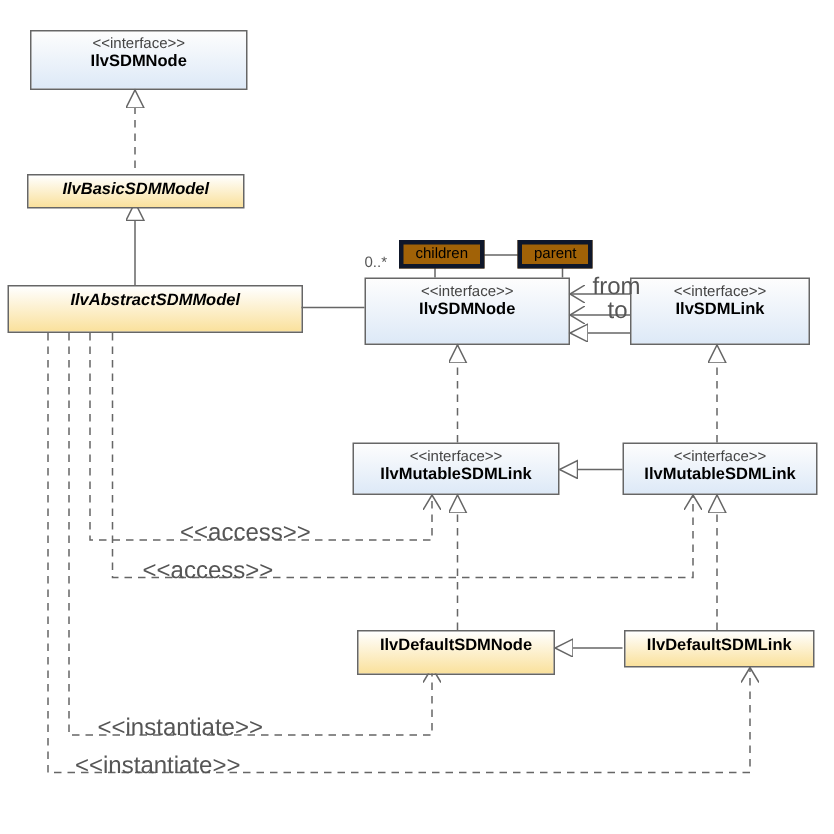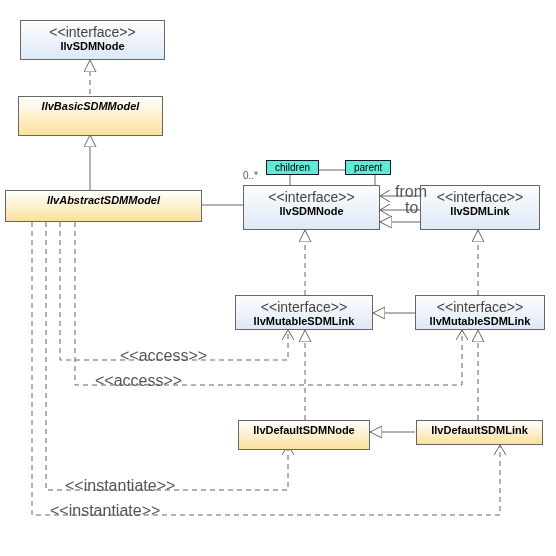--- a/index.html
+++ b/index.html
@@ -1,22 +1,22 @@
 <!DOCTYPE html>
 <html><head>
 <meta charset="utf-8">
 <style>
 html,body{margin:0;padding:0;font-family:Arial,Helvetica,sans-serif;font-size:11px;background:#fff}
 .canvas{position:relative;width:556px;height:556px;background:#fff}
 .node{position:absolute;border:1px solid #666;text-align:center;box-sizing:border-box;padding:3px 6px;background:linear-gradient(to bottom,#fdfdfd,#dde9f7)}
 .node.concrete{background:linear-gradient(to bottom,#fff,#fae19c)}
-.stereo{font-size:14px;color:#444}
+.stereo{font-size:10px;color:#444}
 .name{font-weight:bold}
 .name.italic{font-style:italic}
-.small-box{position:absolute;border:1px solid #0f172a;background:#5eead4;font-size:10px;padding:1px 8px;box-sizing:border-box}
+.small-box{position:absolute;border:3px solid #0f172a;background:#a16207;font-size:10px;padding:1px 8px;box-sizing:border-box}
 svg{position:absolute;inset:0;width:556px;height:556px;pointer-events:none}
 .dash{stroke:#666;stroke-width:1;stroke-dasharray:5 4;fill:none}
 .solid{stroke:#666;stroke-width:1;fill:none}
 .lbl{position:absolute;font-size:16px;color:#555}
 .mult{position:absolute;font-size:10px;color:#555}
 </style>
 </head>
 <body>
 
 <div class="canvas">
@@ -75,21 +75,21 @@
   <polyline class="dash" points="46,222 46,490 288,490 288,445" marker-end="url(#arrowOpen)"></polyline>
   
   <polyline class="dash" points="32,222 32,515 500,515 500,445" marker-end="url(#arrowOpen)"></polyline>
 </svg>
 
 <div class="node" style="left:20px;top:20px;width:145px;height:40px">
   <div class="stereo">&lt;&lt;interface&gt;&gt;</div>
   <div class="name">IlvSDMNode</div>
 </div>
 
-<div class="node concrete" style="left:18px;top:96px;width:145px;height:40px">
+<div class="node concrete" style="left:18px;top:116px;width:145px;height:23px">
   <div class="name italic">IlvBasicSDMModel</div>
 </div>
 
 <div class="node concrete" style="left:5px;top:190px;width:197px;height:32px">
   <div class="name italic">IlvAbstractSDMModel</div>
 </div>
 
 <div class="node" style="left:243px;top:185px;width:137px;height:45px">
   <div class="stereo">&lt;&lt;interface&gt;&gt;</div>
   <div class="name">IlvSDMNode</div>

